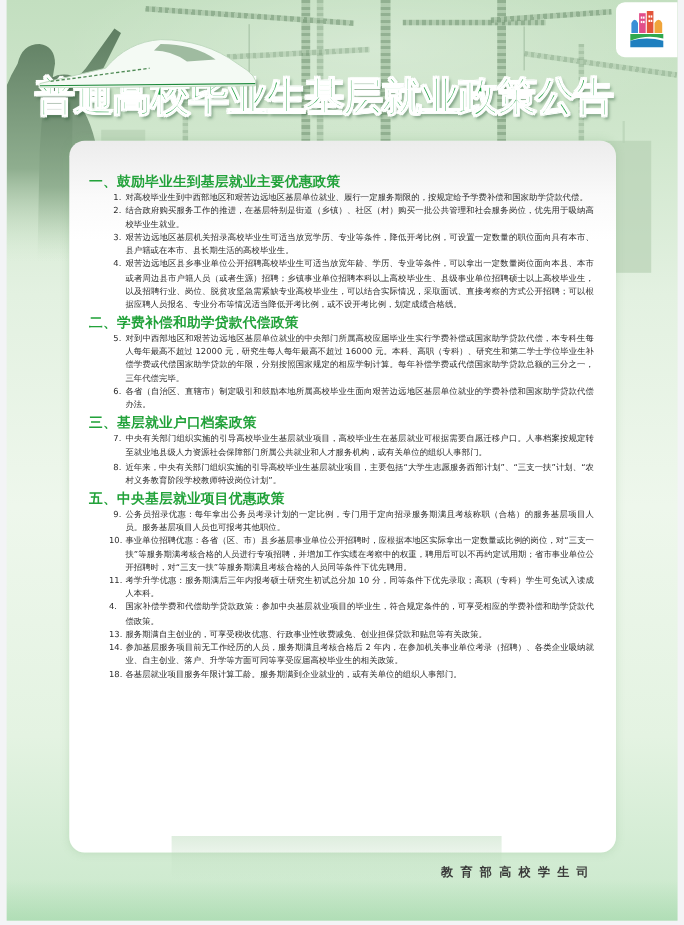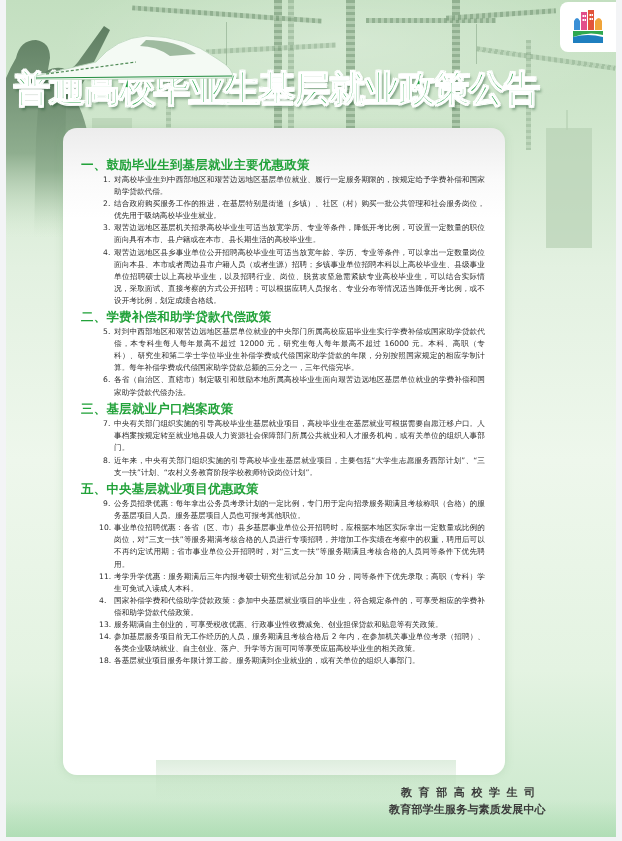--- a/index.html
+++ b/index.html
@@ -23,31 +23,31 @@
 
   .workers { position: absolute; left: 0; top: 18px; width: 120px; height: 220px; }
 
   .logo-box {
     position: absolute; right: 0; top: 2px; width: 56px; height: 50px;
     background: #ffffff; border-radius: 8px 0 0 8px;
     display: flex; align-items: center; justify-content: center;
   }
 
   .main-title {
-    position: absolute; left: 8px; top: 66px; width: 570px;
+    position: absolute; left: 26px; top: 66px; width: 570px;
     font-family: "DejaVu Sans", sans-serif; font-weight: bold;
     font-size: 36px; letter-spacing: -1px; line-height: 46px;
     color: #1d9e3f;
     -webkit-text-stroke: 1px #ffffff;
     text-shadow: 0 0 2px #ffffff, 1px 1px 0 #ffffff, -1px -1px 0 #ffffff, 1px -1px 0 #ffffff, -1px 1px 0 #ffffff, 2px 3px 3px rgba(0,60,20,0.45);
     white-space: nowrap;
   }
 
   .card {
-    position: absolute; left: 57px; top: 128px; width: 442px; height: 647px;
+    position: absolute; left: 57px; top: 128px; width: 497px; height: 647px;
     background: linear-gradient(180deg, #ececec 0%, #fafafa 8%, #ffffff 14%, #ffffff 100%);
     border-radius: 14px;
     box-shadow: 0 0 8px rgba(120,170,120,0.25);
     padding: 28px 20px 10px 16px;
   }
 
   .section { margin-bottom: 1px; }
   .section-title {
     font-size: 12.5px; font-weight: bold; color: #22a23a; line-height: 18px;
     letter-spacing: 0.2px; margin-left: 2px;
@@ -218,15 +218,14 @@
 
   <svg class="train" viewBox="0 0 200 48">
     <path d="M0 44 L60 30 Q80 6 110 4 Q150 4 180 26 Q200 38 196 46 L0 48 Z" fill="#f4faf4" stroke="#b9d6ba" stroke-width="0.8"></path>
     <path d="M110 8 Q140 8 160 22 L134 24 Q120 14 104 14 Z" fill="#7aa07c" opacity="0.7"></path>
     <path d="M10 42 L100 30" stroke="#4f8a55" stroke-width="1.2" stroke-dasharray="3 2"></path>
     <path d="M0 46 L196 44" stroke="#1f8a3c" stroke-width="1"></path>
   </svg>
 
   <div class="issuer">
     <div class="line1">教育部高校学生司</div>
-    <div class="line2">教育部学生服务与素质发展中心</div>
   </div>
 </div>
 
 </body></html>

